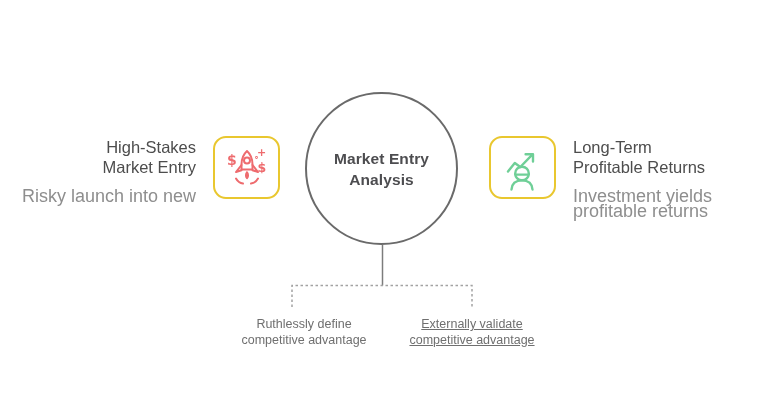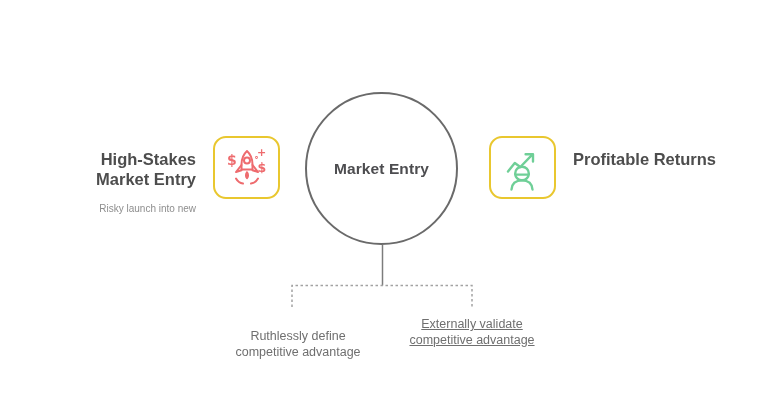--- a/index.html
+++ b/index.html
@@ -56,27 +56,26 @@
   .icon-box.right-box { left: 489px; }
   .icon-box svg { display: block; }
 
   
   .side-text { position: absolute; top: 137px; width: 182px; }
   .side-text.left  { right: 572px; text-align: right; }
   .side-text.right { left: 573px;  text-align: left; }
   .block-title {
     font-size: 16.5px;
     line-height: 20px;
-    font-weight: 700;
+    font-weight: 400;
     color: #4d4d4d;
-    margin-top: 12px;
   }
   .block-subtitle {
     margin-top: 12px;
-    font-size: 10px;
+    font-size: 18px;
     line-height: 15px;
     color: #8e8e8e;
   }
 
   
   .connector {
     position: absolute;
     left: 280px;
     top: 244px;
   }
@@ -84,21 +83,21 @@
   
   .bottom-label {
     position: absolute;
     top: 316px;
     width: 220px;
     text-align: center;
     font-size: 12.5px;
     line-height: 16px;
     color: #6f6f6f;
   }
-  .bottom-label.bl-left  { left: 188px; margin-top: 12px; }
+  .bottom-label.bl-left  { left: 194px; }
   .bottom-label.bl-right { left: 362px; text-decoration: underline; }
 
   .icon-symbol {
     font-family: "DejaVu Sans", sans-serif;
     font-weight: 700;
   }
 </style>
 </head>
 <body>
 
@@ -130,38 +129,44 @@
         <text x="4" y="21" font-size="14">$</text>
         <text x="34.5" y="28" font-size="12.5">$</text>
         <text x="34" y="11.5" font-size="11">+</text>
       </g>
     </svg>
   </div>
 
   <div class="circle-node" style="border-color: rgb(106, 106, 106);">
     <div class="circle-title" style="color: rgb(77, 77, 80);">
       <div>Market Entry</div>
+      <div>Analysis</div>
     </div>
   </div>
 
   <div class="icon-box right-box" style="border-color: rgb(233, 199, 47);">
     <svg width="48" height="48" viewBox="0 0 48 48" aria-hidden="true">
       <g fill="none" stroke-width="2.4" stroke-linecap="round" stroke-linejoin="round" stroke="#6fcf97">
         <polyline points="9,27.5 15.8,19 21.3,23 33.3,10.6"></polyline>
         <path d="M26.6 10.2 L34 10.2 L34 17.6"></path>
         <circle cx="23" cy="29.5" r="6.8"></circle>
         <path d="M16.4 30.6 L29.6 30.6"></path>
         <path d="M12.5 45.5 C13 38.6 17.5 36.4 23 36.4 C28.5 36.4 33 38.6 33.5 45.5"></path>
       </g>
     </svg>
   </div>
 
   <div class="side-text right">
     <div class="block-title" style="color: rgb(77, 77, 77);">
+      <div>Long-Term</div>
       <div>Profitable Returns</div>
+    </div>
+    <div class="block-subtitle" style="color: rgb(142, 142, 142);">
+      <div>Investment yields</div>
+      <div>profitable returns</div>
     </div>
   </div>
 
   <svg class="connector" width="210" height="66" viewBox="0 0 210 66" aria-hidden="true">
     <line x1="102.5" y1="1" x2="102.5" y2="41.5" stroke-width="1.5" stroke="#7c7c7c"></line>
     <path d="M12 63 L12 41.5 L192 41.5 L192 63" fill="none" stroke-width="1.5" stroke-dasharray="2.5 2.5" stroke="#a2a2a2"></path>
   </svg>
 
   <div class="bottom-label bl-left" style="color: rgb(111, 111, 111);">
     <div>Ruthlessly define</div>

